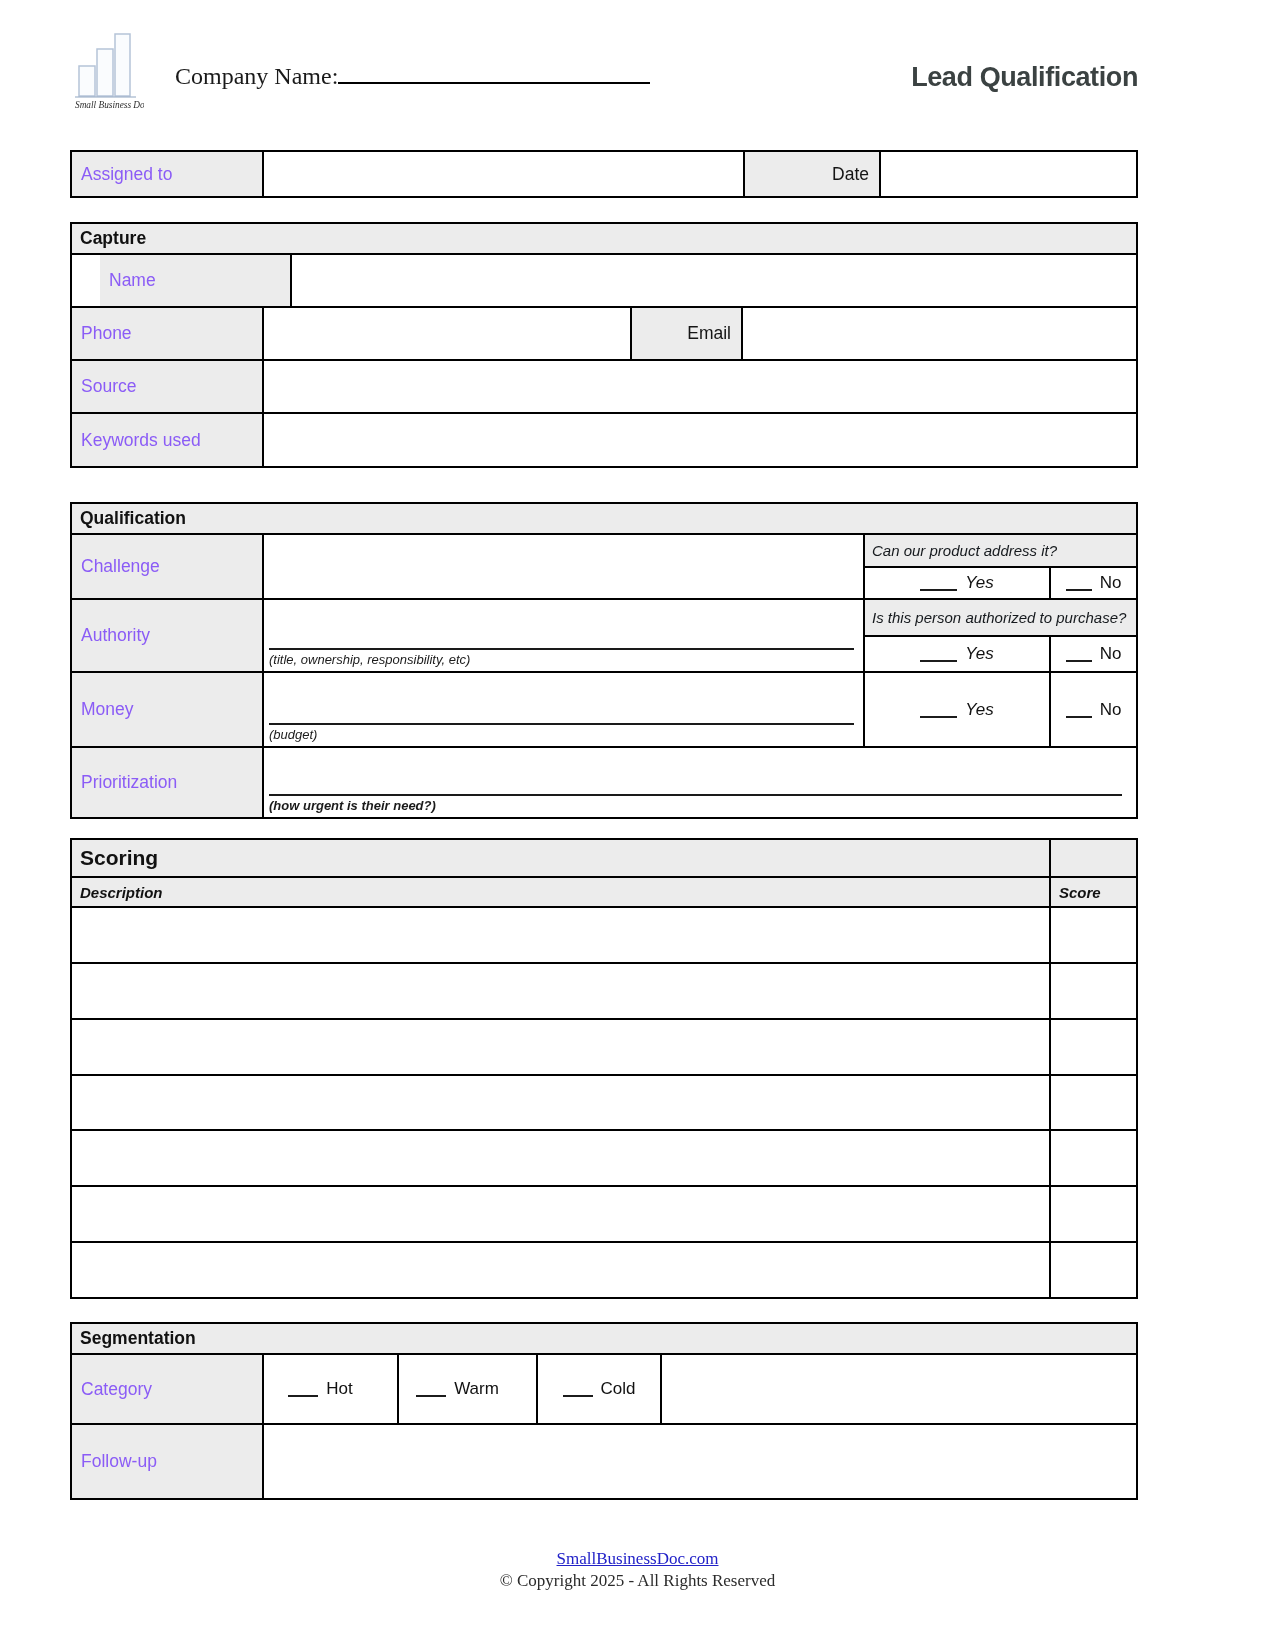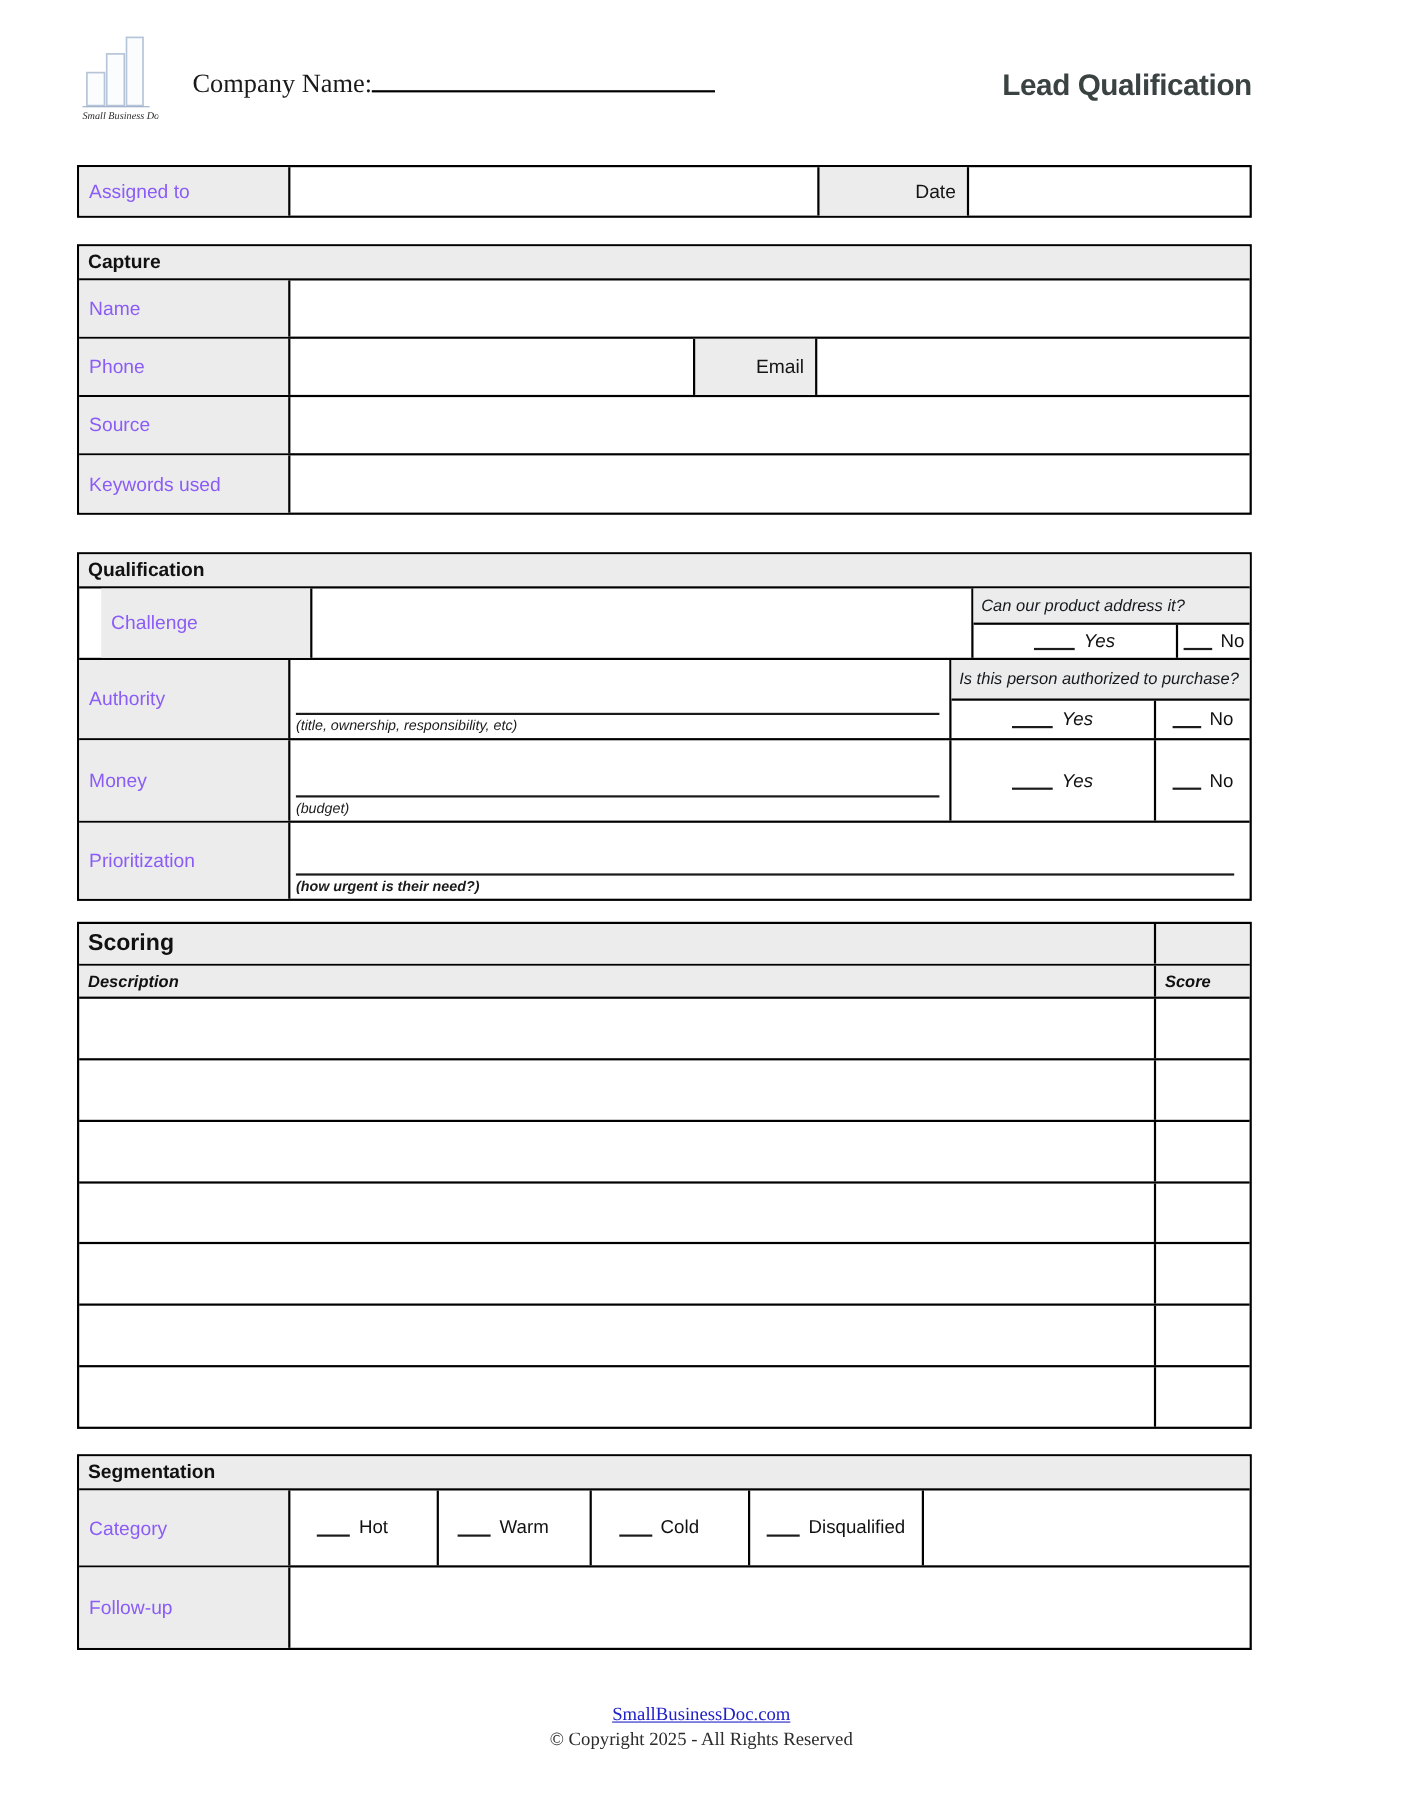--- a/index.html
+++ b/index.html
@@ -98,21 +98,21 @@
       <span></span>
     </div>
   </div>
 </div>
 
 <div class="tbl" style="top:222px;">
   <div class="sec-head" style="height:29px;">
     <span>Capture</span>
   </div>
   <div class="row" style="height:53px;">
-    <div class="cell lbl" style="width:190px;">
+    <div class="cell lbl" style="width:190px;margin-left:28px;">
       <span>Name</span>
     </div>
     <div class="cell" style="flex:1;">
       <span></span>
     </div>
   </div>
   <div class="row" style="height:53px;">
     <div class="cell lbl" style="width:190px;">
       <span>Phone</span>
     </div>
@@ -141,21 +141,21 @@
     <div class="cell" style="flex:1;"></div>
   </div>
 </div>
 
 <div class="tbl" style="top:502px;">
   <div class="sec-head" style="height:29px;">
     <span>Qualification</span>
   </div>
 
   <div class="row" style="height:65px;">
-    <div class="cell lbl" style="width:190px;margin-left:20px;">
+    <div class="cell lbl" style="width:190px;">
       <span>Challenge</span>
     </div>
     <div class="cell" style="width:601px;"></div>
     <div class="qblock">
       <div class="qquestion">
         <span>Can our product address it?</span>
       </div>
       <div class="qyn">
         <div class="qyes">
           <span class="blank blank-s"></span>
@@ -290,24 +290,20 @@
         <span>Hot</span>
       </div>
         <div class="seg-opt">
         <span class="blank blank-m"></span>
         <span>Warm</span>
       </div>
         <div class="seg-opt">
         <span class="blank blank-m"></span>
         <span>Cold</span>
       </div>
-        <div class="seg-opt">
-        <span class="blank blank-m"></span>
-        <span>Disqualified</span>
-      </div>
       </div>
     <div class="cell" style="flex:1;"></div>
   </div>
   <div class="row" style="height:75px;">
     <div class="cell lbl" style="width:190px;">
       <span>Follow-up</span>
     </div>
     <div class="cell" style="flex:1;">
       <span></span>
     </div>

